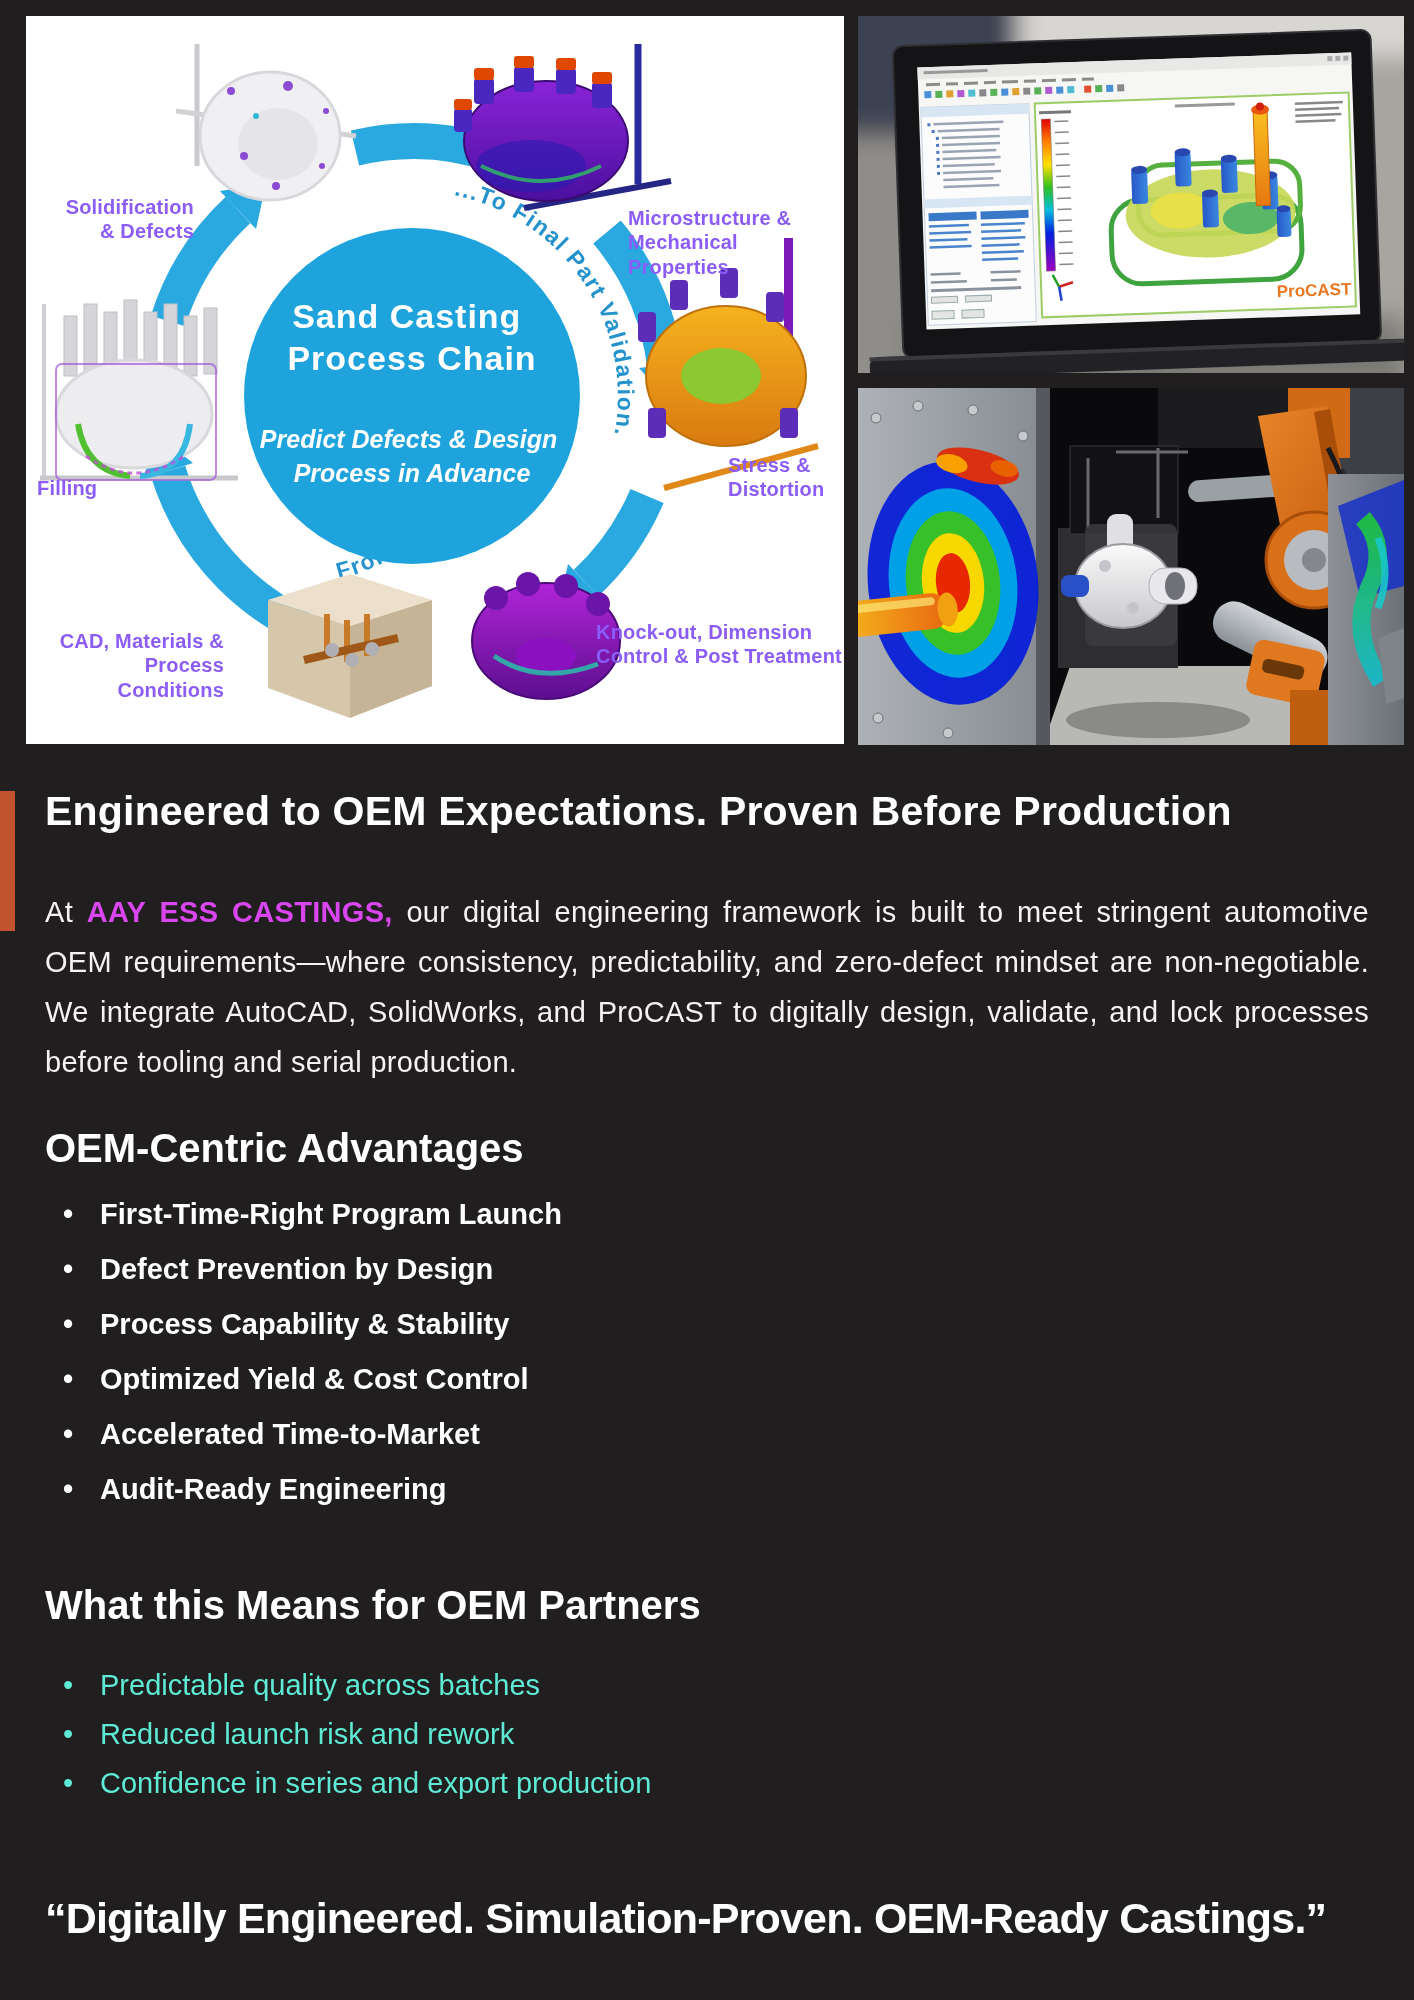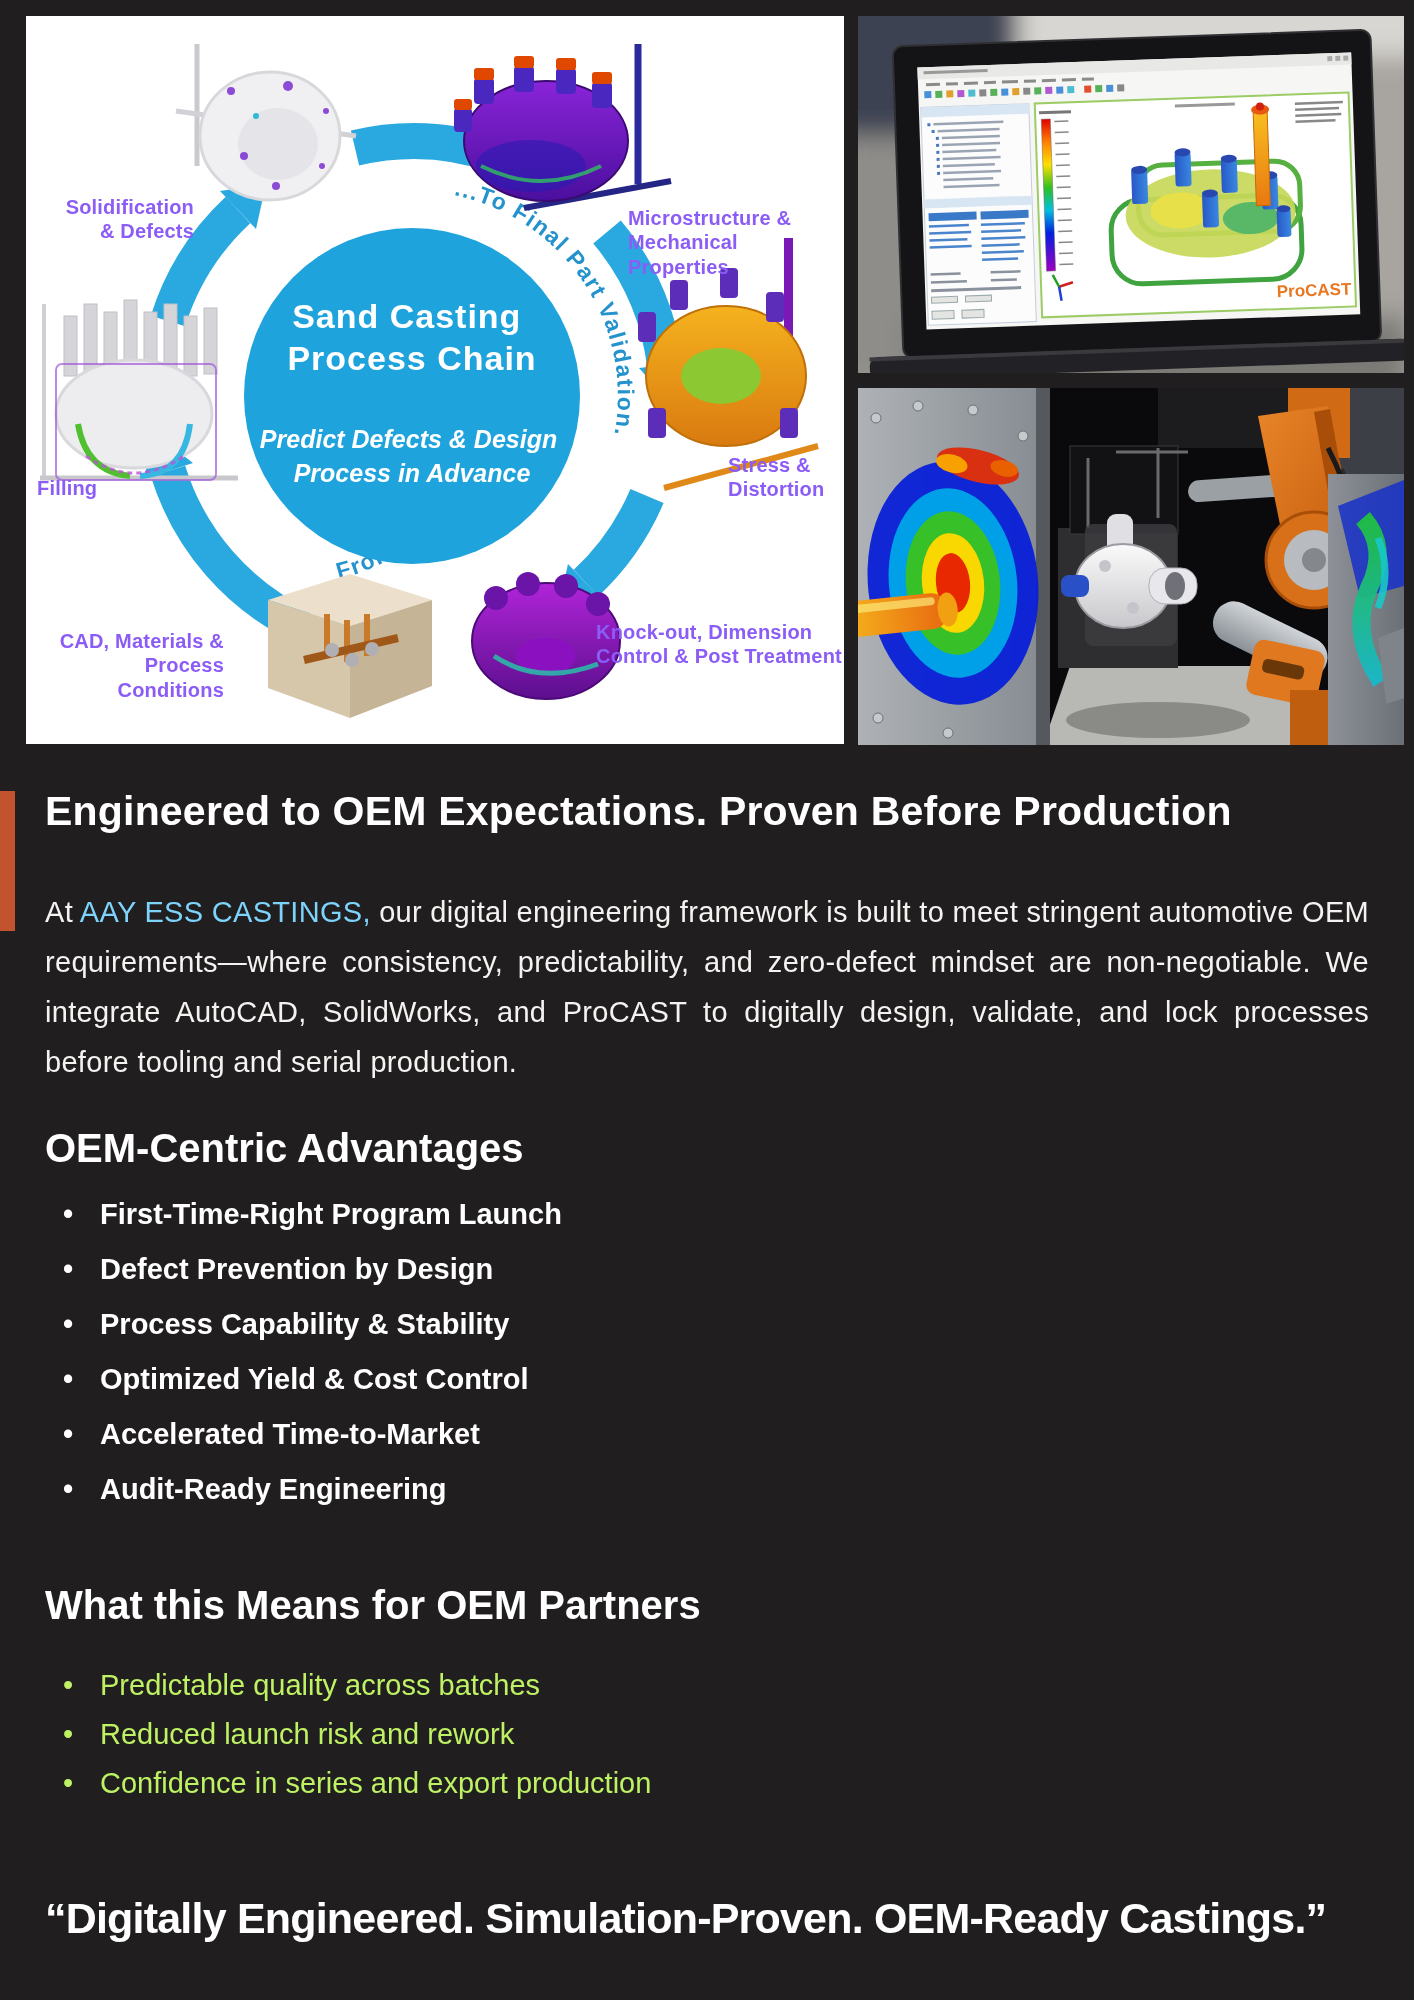--- a/index.html
+++ b/index.html
@@ -28,30 +28,30 @@
   .lab-fill{left:11px;top:460px;}
 
   
   .accent-bar{position:absolute;left:0;top:791px;width:15px;height:140px;background:#c1532f;}
   .h-main{position:absolute;left:45px;top:788px;font-size:41px;font-weight:bold;letter-spacing:.2px;margin:0;}
   .para{
     position:absolute;left:45px;top:858px;width:1324px;
     font-size:29px;line-height:50px;text-align:justify;color:#f5f3f1;
     letter-spacing:.3px;
   }
-  .para b{color:#7dd3fc;font-weight:normal;margin-top:31px;}
+  .para b{color:#d946ef;font-weight:bold;margin-top:31px;}
   .h-sec{position:absolute;left:45px;font-size:40px;font-weight:bold;margin:0;}
   .h-adv{top:1126px;}
   .h-part{top:1583px;}
   ul.blist{position:absolute;left:45px;margin:0;padding:0;list-style:none;}
   ul.blist li{position:relative;padding-left:55px;line-height:30px;}
   ul.blist li::before{content:"\2022";position:absolute;left:18px;top:0;}
   .adv-list{top:1199px;font-size:29px;font-weight:bold;}
   .adv-list li{margin-bottom:25px;}
-  .part-list{top:1670px;font-size:29px;font-weight:normal;color:#bef264;}
+  .part-list{top:1670px;font-size:29px;font-weight:normal;color:#5eead4;}
   .part-list li{margin-bottom:19px;}
   .quote{
     position:absolute;left:45px;top:1894px;width:1340px;
     font-size:43px;font-weight:bold;letter-spacing:-0.8px;margin:0;white-space:nowrap;
   }
 </style>
 </head>
 <body>
 
 <div>

